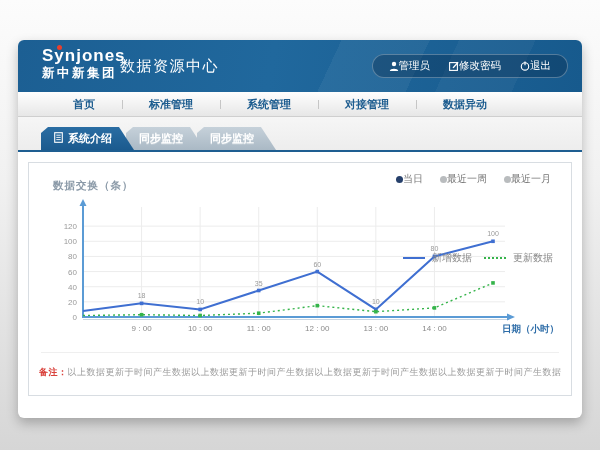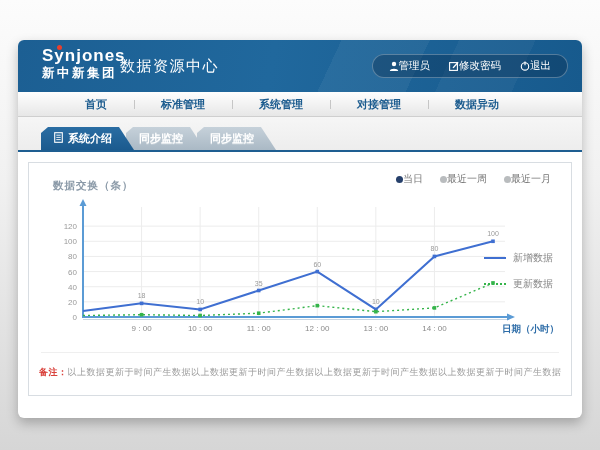--- a/index.html
+++ b/index.html
@@ -32,21 +32,21 @@
   .user-pill{
     position:absolute;right:14px;top:14px;height:24px;box-sizing:border-box;
     background:rgba(8,40,72,.35);border:1px solid rgba(255,255,255,.28);
     border-radius:13px;display:flex;align-items:center;gap:19px;padding:0 16px;
   }
   .user-item{display:flex;align-items:center;gap:0;color:#fff;font-size:10.5px;cursor:pointer;white-space:nowrap}
   .user-item svg{display:block}
   
   .nav{
     height:24px;background:linear-gradient(#fefefe,#e7e7e7);
-    border-bottom:1px solid #cfcfcf;display:flex;align-items:center;padding-left:40px;
+    border-bottom:1px solid #cfcfcf;display:flex;align-items:center;padding-left:28px;
   }
   .nav-item{color:#1c5c8f;font-weight:bold;font-size:11px;padding:0 27px;position:relative;cursor:pointer;white-space:nowrap}
   .nav-item + .nav-item::before{content:"";position:absolute;left:0;top:3px;bottom:3px;width:1px;background:#c6c6c6}
   
   .tabstrip{
     height:33px;background:linear-gradient(#f6f6f6,#ededed);
     border-bottom:2px solid #1e5e91;
     display:flex;align-items:flex-end;padding-left:23px;position:relative;
   }
   .tab{
@@ -62,21 +62,21 @@
   .panel{
     position:absolute;left:10px;right:10px;top:122px;height:232px;
     background:#fff;border:1px solid #d8dde2;
   }
   .filters{position:absolute;top:9px;right:20px;display:flex;gap:17px;align-items:center}
   .filter{display:flex;align-items:center;font-size:10px;color:#777;cursor:pointer}
   .filter .dot{width:7px;height:7px;border-radius:50%;background:#b9bcbe}
   .filter.sel .dot{background:#26406b}
   .ylabel{position:absolute;left:24px;top:16px;font-size:10.5px;font-weight:bold;letter-spacing:1px;color:#8b9aa8}
   svg.chart{position:absolute;left:14px;top:36px}
-  .chart-legend{position:absolute;right:18px;top:88px;display:flex;flex-direction:column;gap:12px}
+  .chart-legend{position:absolute;right:18px;top:88px;display:flex;flex-direction:row;gap:12px}
   .cl-item{display:flex;align-items:center;gap:7px;font-size:10px;color:#888;white-space:nowrap}
   .cl-line{width:22px;height:0;border-top:2px solid #3f6fd1}
   .cl-line.dotted{border-top:2px dotted #35b44a}
   .note-sep{position:absolute;left:12px;right:12px;bottom:42px;height:1px;background:#efefef}
   .note{
     position:absolute;left:10px;right:10px;bottom:16px;text-align:center;
     font-size:9px;color:#9b9b9b;letter-spacing:.5px;white-space:nowrap;overflow:hidden;
   }
   .note .prefix{color:#d9403a;font-weight:bold}
 </style>

